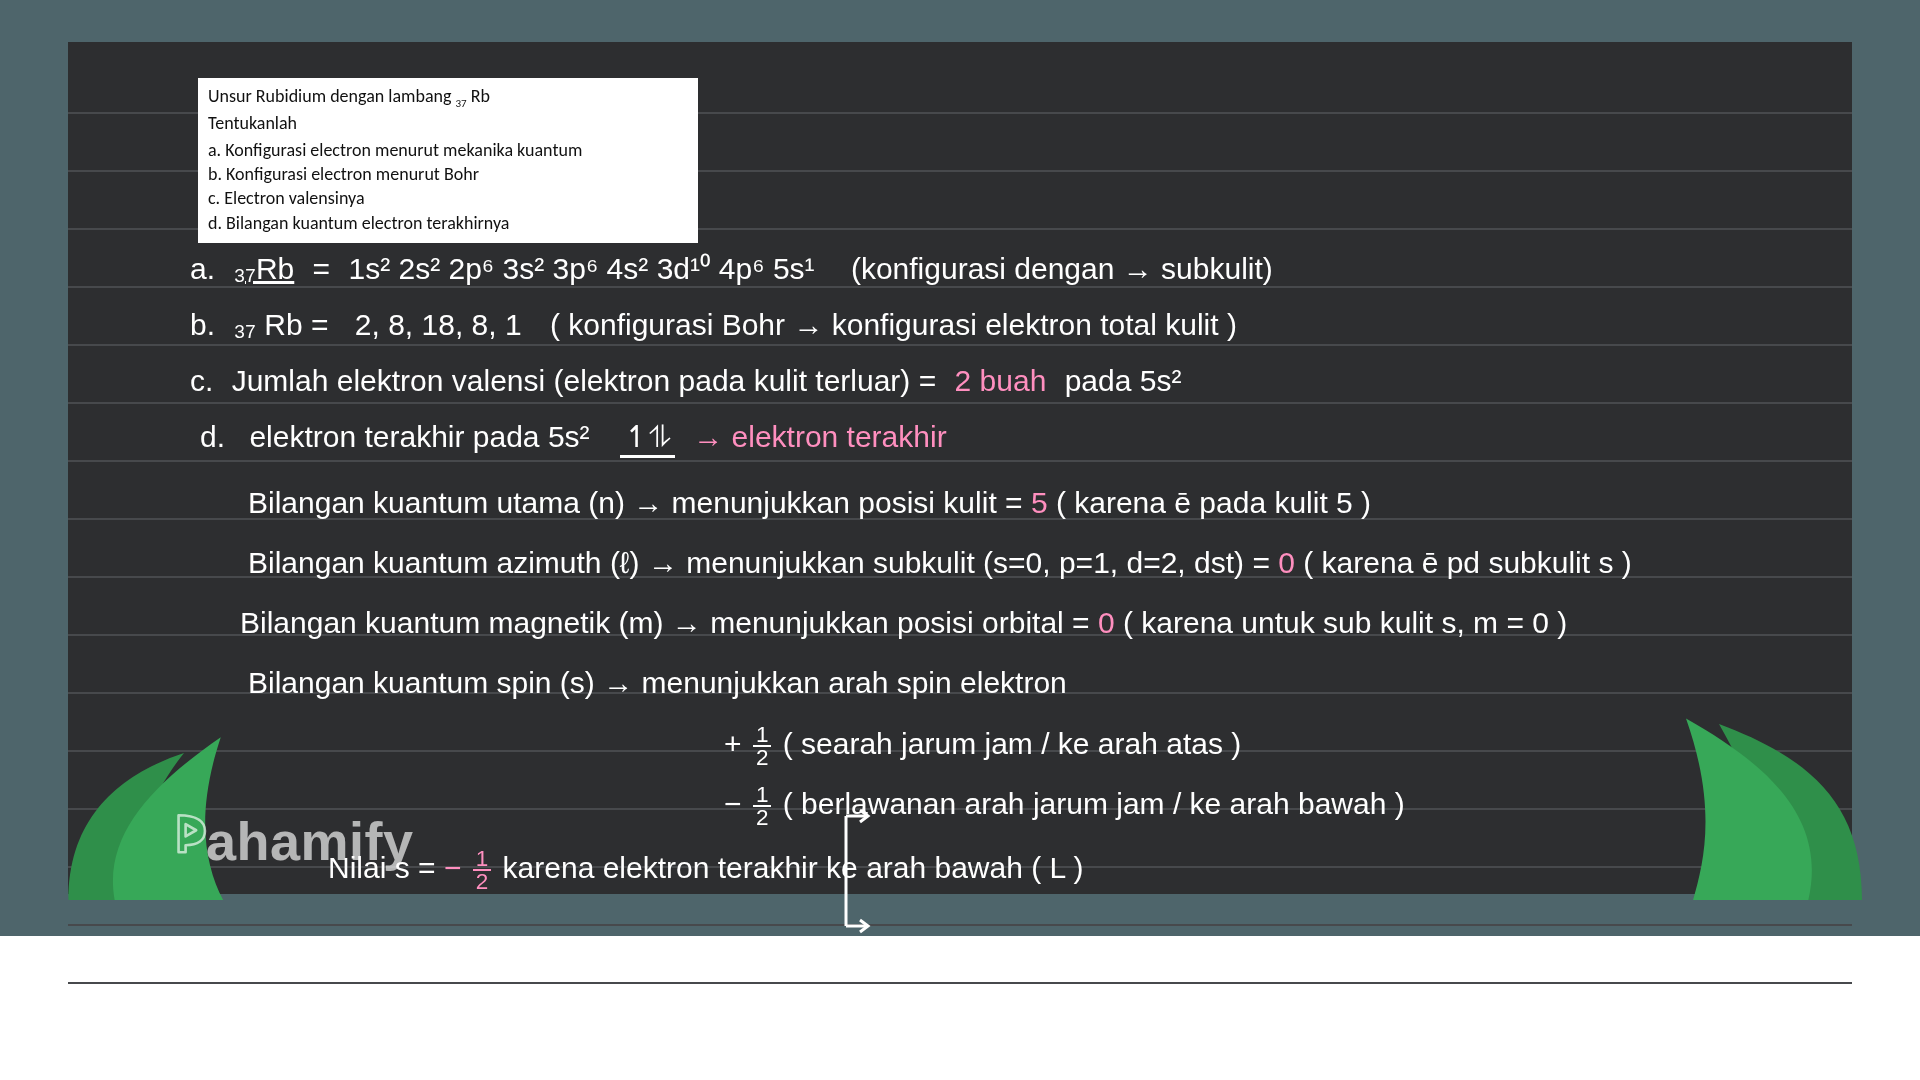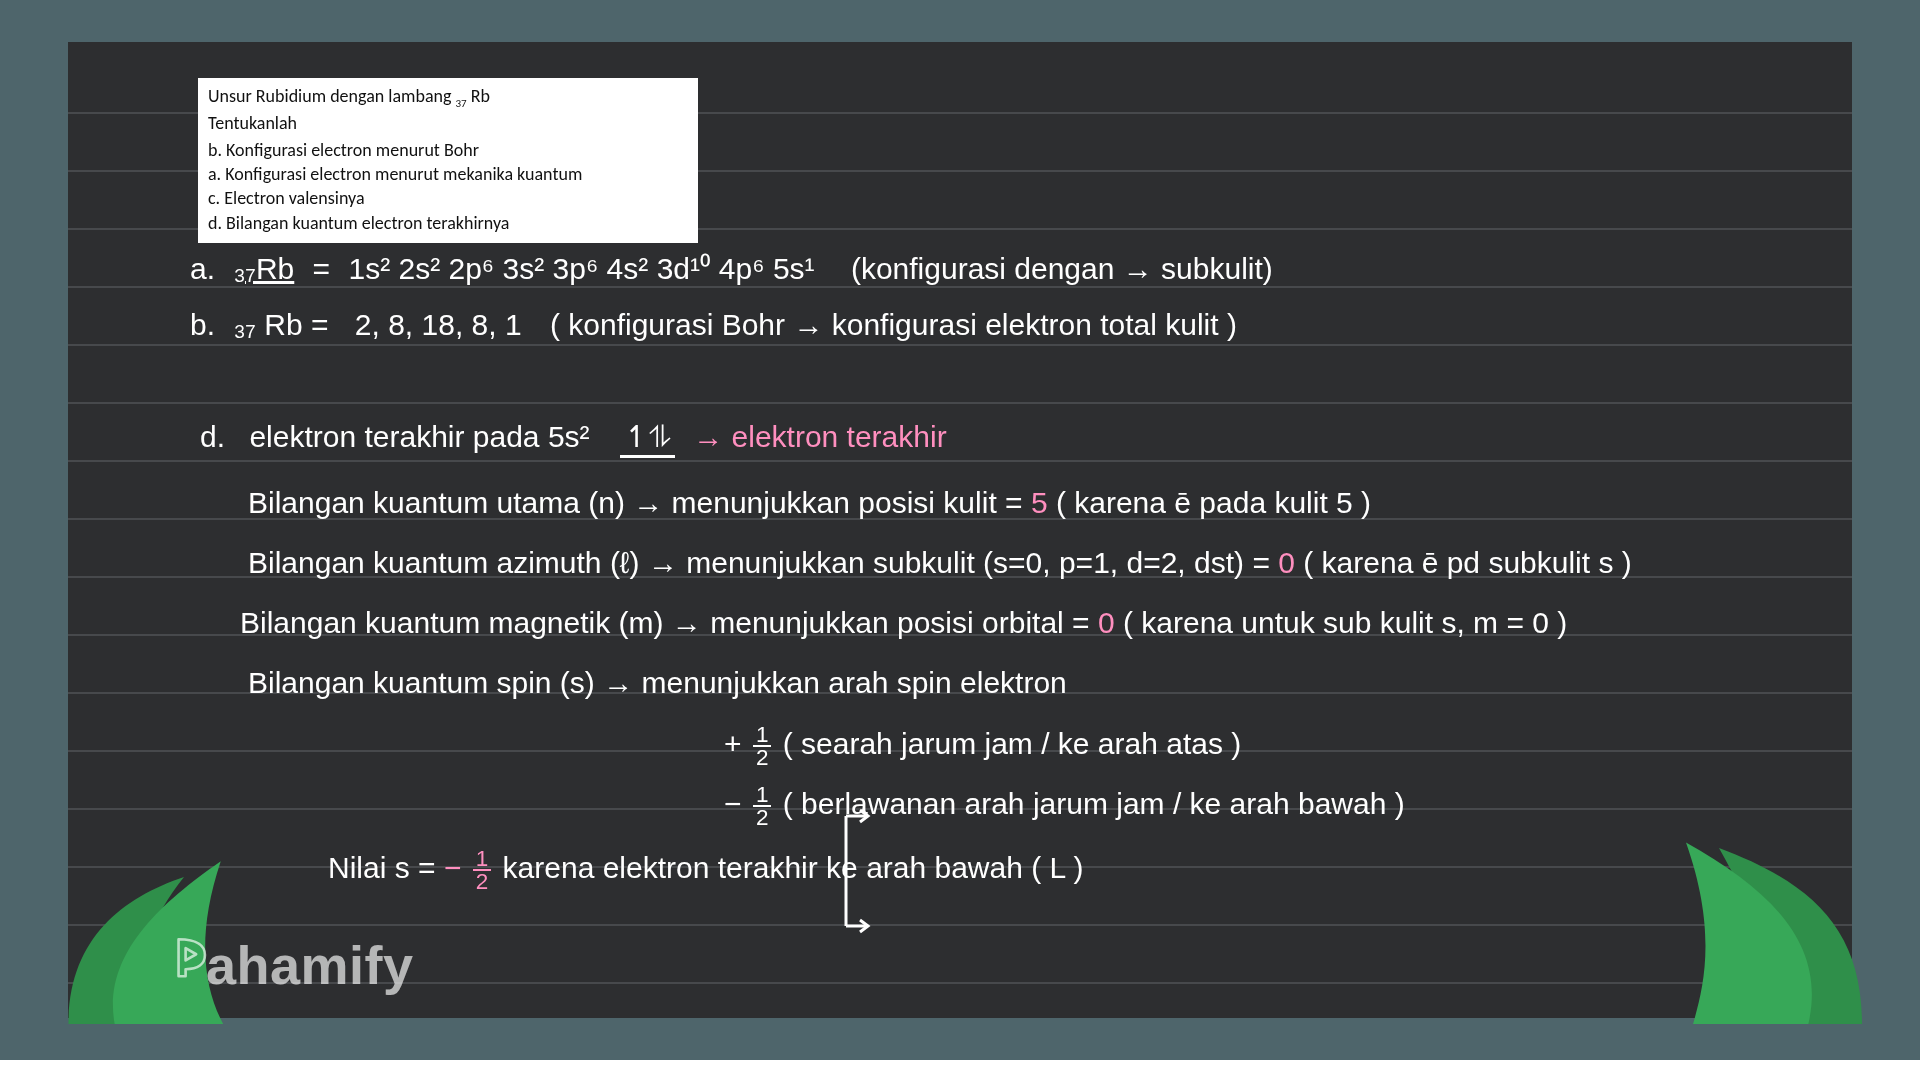--- a/index.html
+++ b/index.html
@@ -6,21 +6,21 @@
     margin: 0;
     padding: 0;
     width: 1920px;
     height: 1080px;
     overflow: hidden;
     font-family: "Comic Sans MS", "Segoe Script", cursive, sans-serif;
   }
   .frame {
     background: #4e656b;
     width: 1920px;
-    height: 1060px;
+    height: 936px;
     box-sizing: border-box;
     padding: 42px 68px;
   }
   .board {
     position: relative;
     background: #2d2e30;
     width: 100%;
     height: 100%;
     box-sizing: border-box;
     padding: 36px 60px 20px 60px;
@@ -158,42 +158,48 @@
     </div>
 
     <div class="question">
       <div class="title-line">
         <span>Unsur Rubidium dengan lambang </span>
         <span class="sub">37</span>
         <span>Rb</span>
       </div>
       <div>Tentukanlah</div>
       <ol>
+        <li>a.  Konfigurasi electron menurut mekanika kuantum</li>
         <li>b.  Konfigurasi electron menurut  Bohr</li>
-        <li>a.  Konfigurasi electron menurut mekanika kuantum</li>
         <li>c.  Electron valensinya</li>
         <li>d.  Bilangan kuantum electron terakhirnya</li>
       </ol>
     </div>
 
     <div class="hand" style="left:122px; top:210px;">
       <span>a.</span>
       <span style="margin-left:10px;text-decoration:underline;">₃₇Rb</span>
       <span style="margin:0 10px;">=</span>
       <span>1s² 2s² 2p⁶ 3s² 3p⁶ 4s² 3d¹⁰ 4p⁶ 5s¹</span>
       <span style="margin-left:28px;">(konfigurasi dengan → subkulit)</span>
     </div>
 
     <div class="hand" style="left:122px; top:266px;">
       <span>b.</span>
       <span style="margin-left:10px;">₃₇ Rb =</span>
       <span style="margin-left:18px;margin-top:40px;">2, 8, 18, 8, 1</span>
       <span style="margin-left:20px;">( konfigurasi Bohr → konfigurasi elektron total kulit )</span>
     </div>
 
+    <div class="hand" style="left:122px; top:322px;">
+      <span>c.</span>
+      <span style="margin-left:10px;">Jumlah elektron valensi (elektron pada kulit terluar) =</span>
+      <span class="pink" style="margin:0 10px;">2 buah</span>
+      <span>pada 5s²</span>
+    </div>
 
     <div class="hand" style="left:132px; top:378px;">
       <span>d.</span>
       <span style="margin-left:16px;">elektron terakhir pada   5s²</span>
       <span style="margin-left:22px;">
         <span class="underline-1L">↿⥮</span>
       </span>
       <span class="pink" style="margin-left:10px;">→ elektron terakhir</span>
     </div>
 

